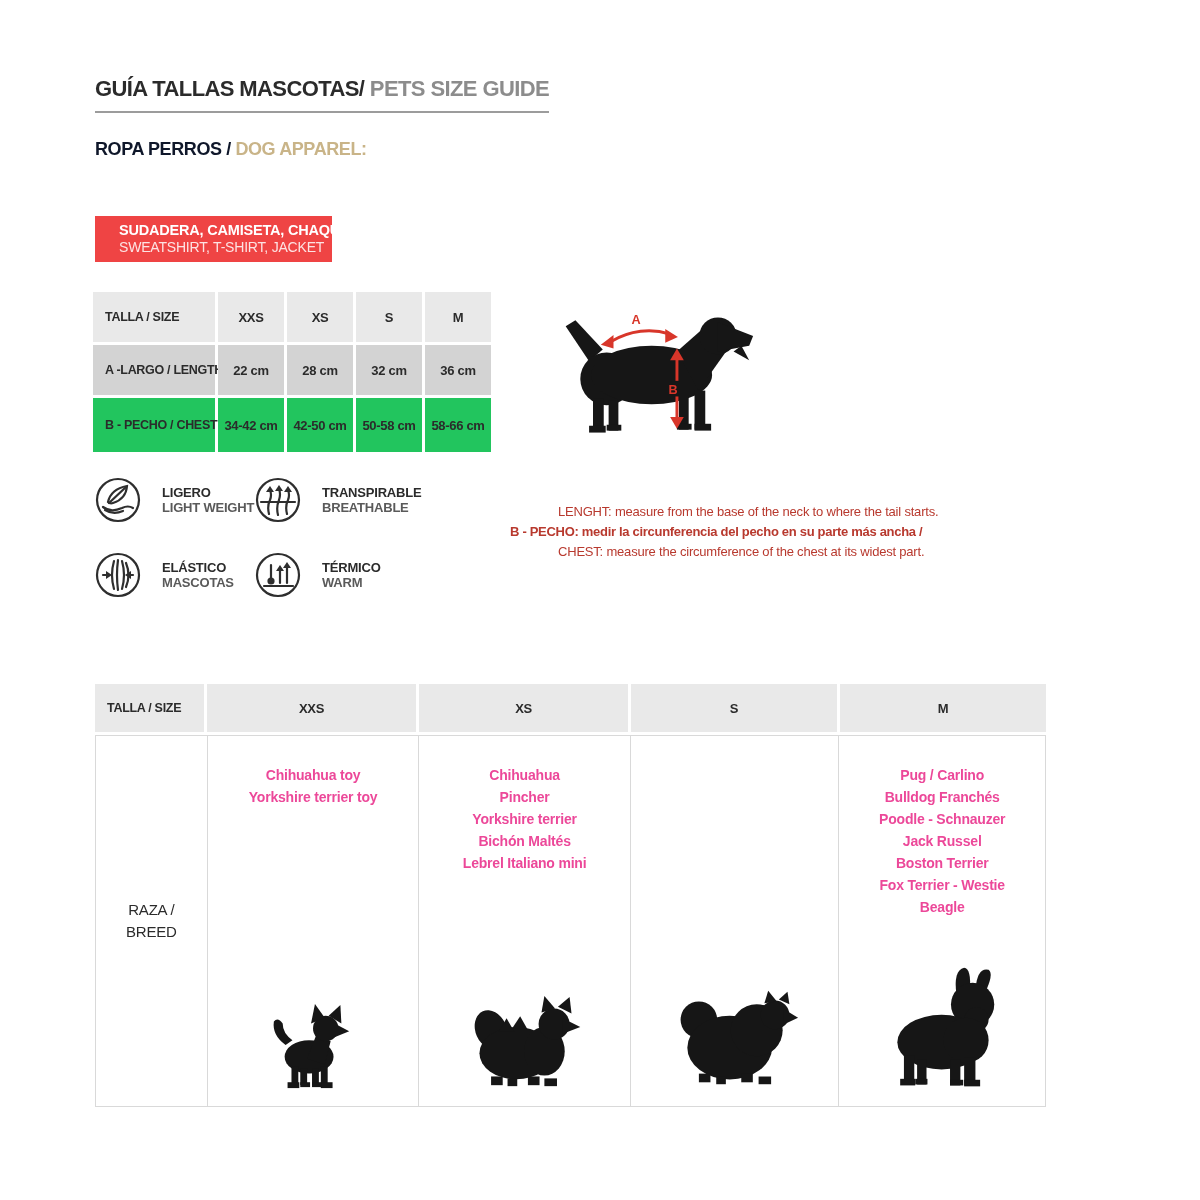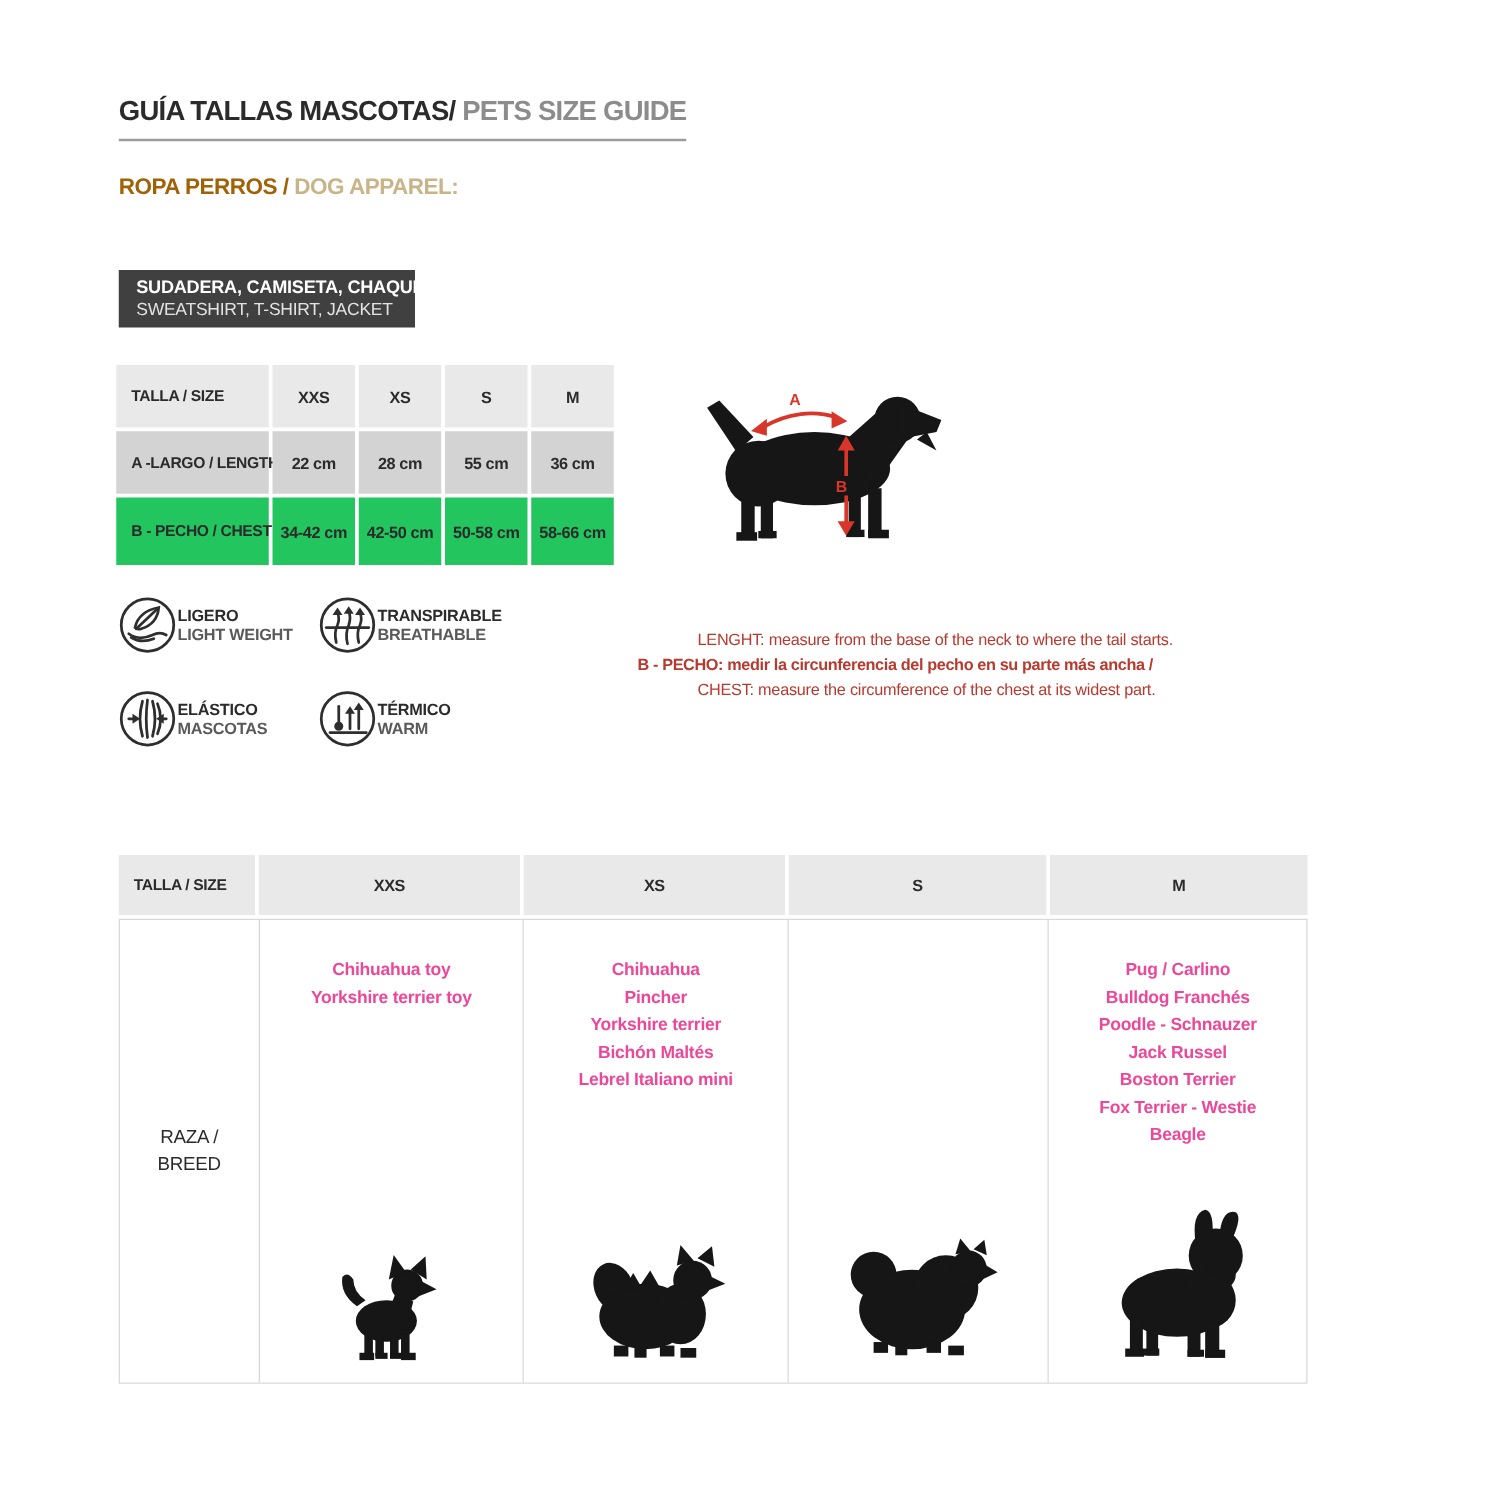--- a/index.html
+++ b/index.html
@@ -12,47 +12,47 @@
   .title-wrap {
     position:absolute; left:95px; top:76px;
     padding-bottom:9px; border-bottom:2px solid #9c9c9c;
     font-size:22px; font-weight:700; letter-spacing:-0.6px; white-space:nowrap;
   }
   .title-en { color:#8c8c8c; }
   .subtitle-wrap {
     position:absolute; left:95px; top:139px;
     font-size:18px; font-weight:700; letter-spacing:-0.4px; white-space:nowrap;
   }
-  .sub-es { color:#a16207; }
+  .sub-es { color:#0f172a; }
   .sub-en { color:#c9b488; }
   
   .banner {
     position:absolute; left:95px; top:216px; width:237px; height:46px;
-    background:#404040; color:#ffffff; padding:5px 0 0 14px; box-sizing:border-box;
+    background:#ef4444; color:#ffffff; padding:5px 0 0 24px; box-sizing:border-box;
   }
   .banner-l1 { font-size:14.5px; font-weight:700; line-height:18px; white-space:nowrap; }
   .banner-l2 { font-size:14px; font-weight:400; line-height:17px; color:rgba(255,255,255,0.85); white-space:nowrap; }
   
   .size-table {
     position:absolute; left:93px; top:292px;
     display:grid; grid-template-columns:122px 66px 66px 66px 66px;
     grid-template-rows:50px 50px 54px; gap:3px;
   }
   .st-cell {
     display:flex; align-items:center; justify-content:center;
     font-size:13px; font-weight:700; letter-spacing:-0.3px; color:#2b2b2b; white-space:nowrap;
   }
   .st-label { justify-content:flex-start; padding-left:12px; font-size:12.5px; }
   .r-head { background:#e9e9e9; }
   .r-a { background:#d3d3d3; }
   .r-b { background:#22c55e; }
   
   .diagram { position:absolute; left:552px; top:300px; width:205px; height:148px; }
   
-  .feature { position:absolute; display:flex; align-items:center; gap:1px; }
+  .feature { position:absolute; display:flex; align-items:center; gap:21px; }
   .f1 { left:95px; top:477px; } .f2 { left:255px; top:477px; }
   .f3 { left:95px; top:552px; } .f4 { left:255px; top:552px; }
   .ficon { width:46px; height:46px; flex:0 0 auto; }
   .flabels { font-size:13px; line-height:15px; letter-spacing:-0.2px; }
   .f-es { font-weight:700; color:#2b2b2b; }
   .f-en { font-weight:700; color:#5a5a5a; }
   
   .notes { position:absolute; left:510px; top:502px; color:#b8392e; font-size:13px; }
   .note-es { font-weight:700; line-height:20px; white-space:nowrap; letter-spacing:-0.3px; }
   .note-en { font-weight:400; line-height:20px; padding-left:48px; white-space:nowrap; letter-spacing:-0.2px; }
@@ -111,21 +111,21 @@
   <div class="size-table">
     <div class="st-cell st-label r-head">TALLA / SIZE</div>
     <div class="st-cell r-head">XXS</div>
     <div class="st-cell r-head">XS</div>
     <div class="st-cell r-head">S</div>
     <div class="st-cell r-head">M</div>
 
     <div class="st-cell st-label r-a">A -LARGO / LENGTH</div>
     <div class="st-cell r-a">22 cm</div>
     <div class="st-cell r-a">28 cm</div>
-    <div class="st-cell r-a">55 cm</div>
+    <div class="st-cell r-a">32 cm</div>
     <div class="st-cell r-a">36 cm</div>
 
     <div class="st-cell st-label r-b">B - PECHO / CHEST</div>
     <div class="st-cell r-b">34-42 cm</div>
     <div class="st-cell r-b">42-50 cm</div>
     <div class="st-cell r-b">50-58 cm</div>
     <div class="st-cell r-b">58-66 cm</div>
   </div>
 
   <div class="diagram">

